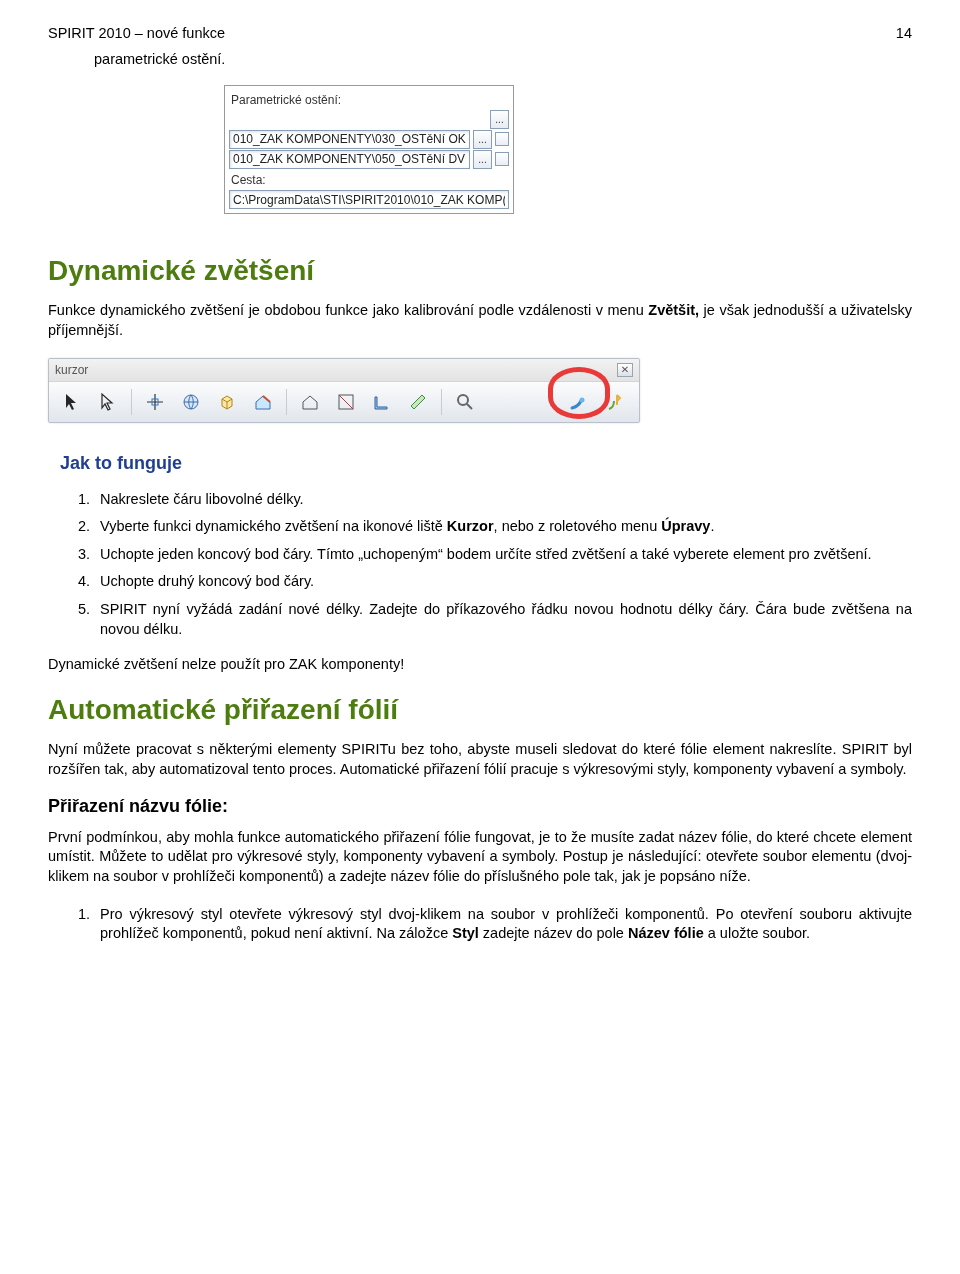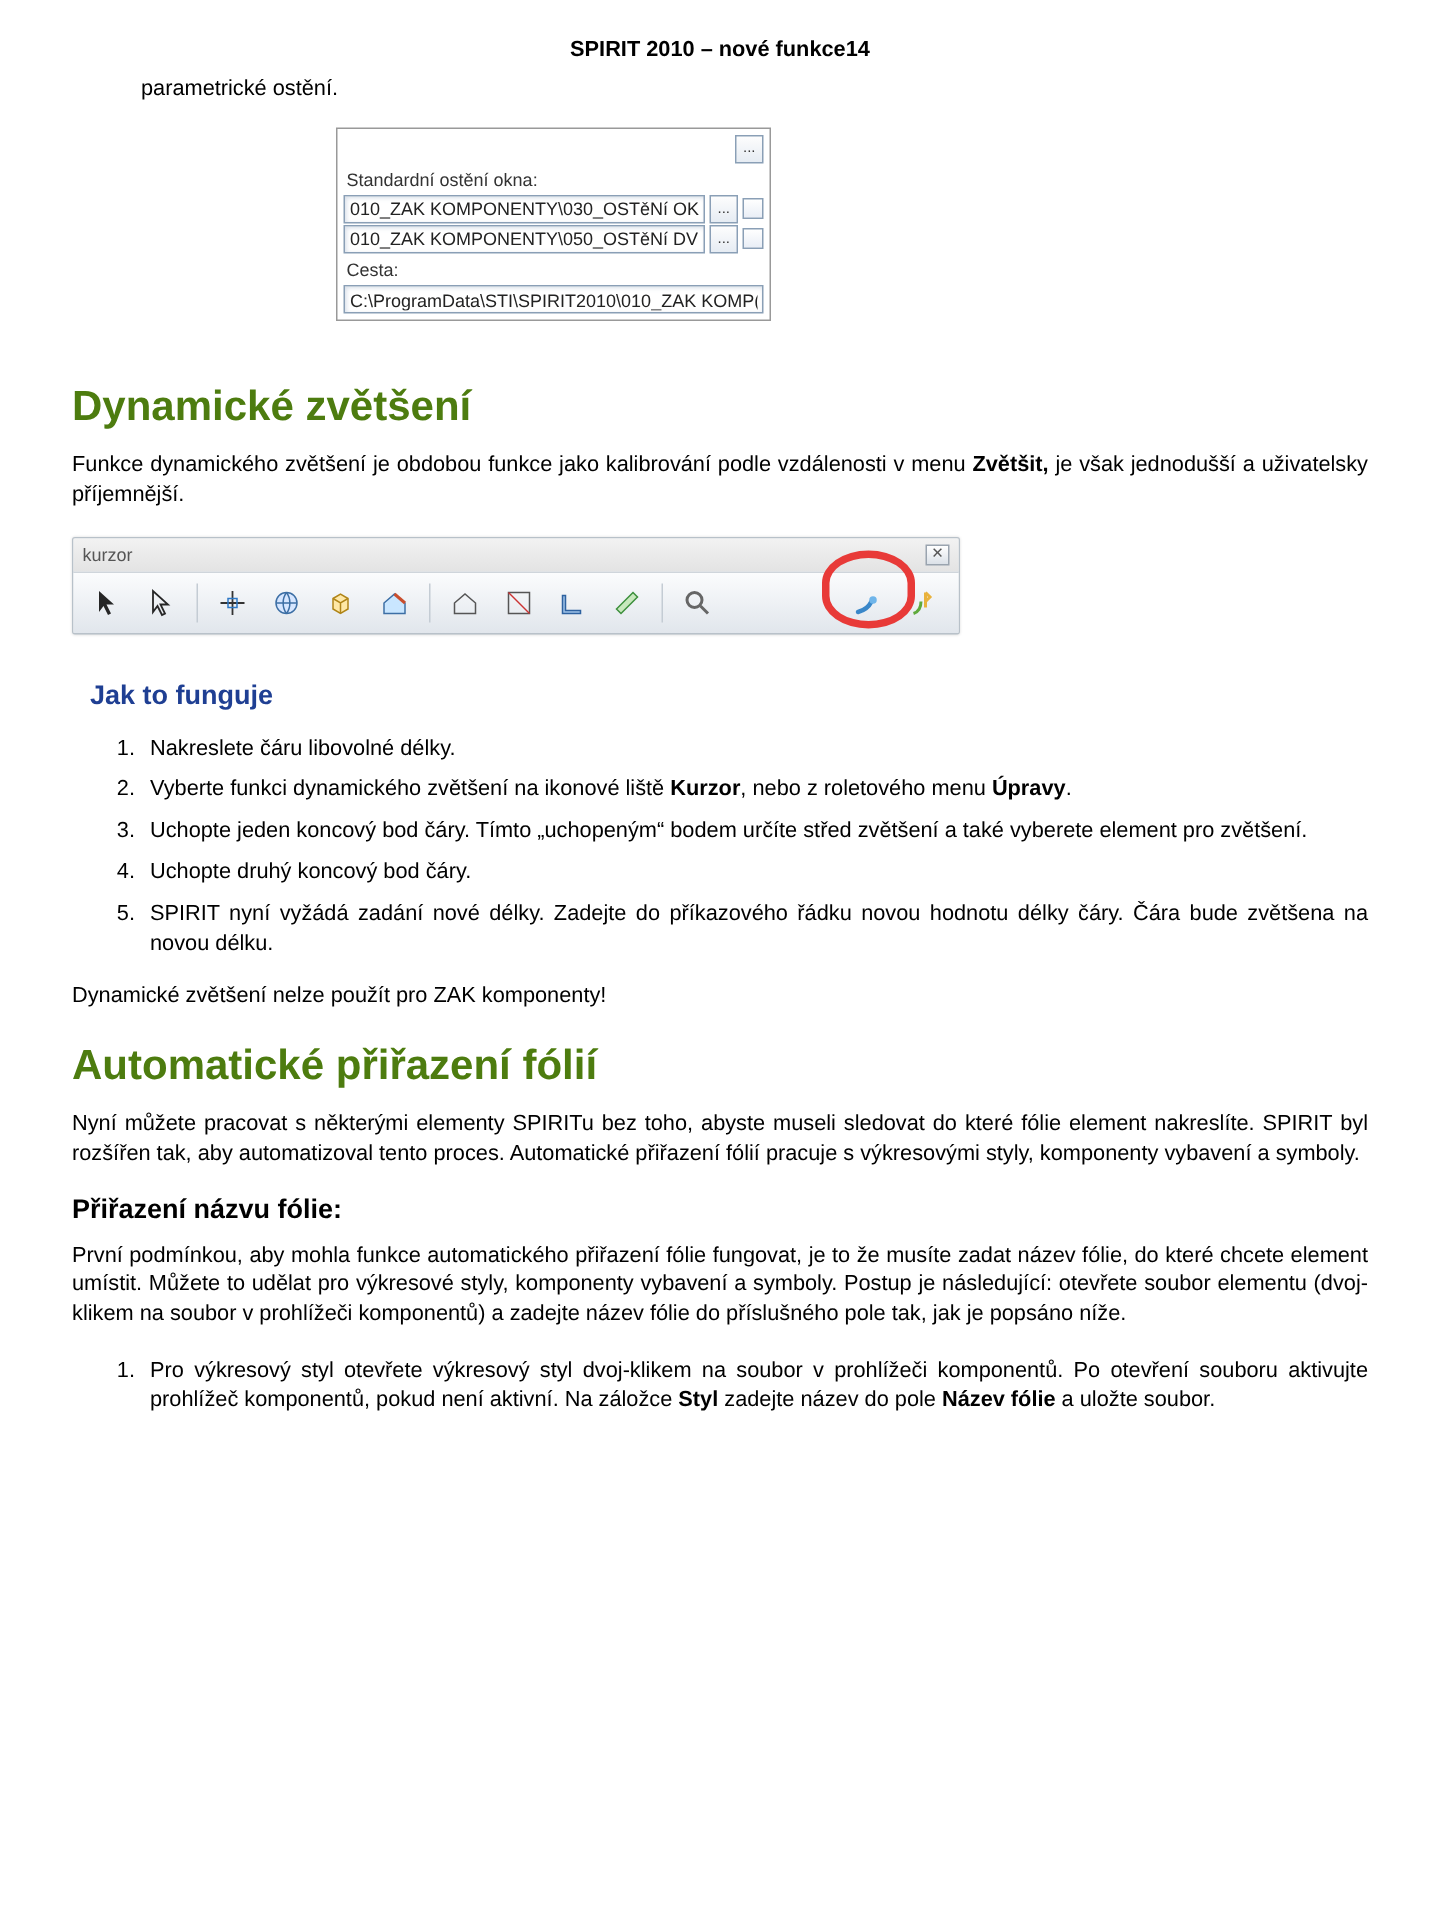--- a/index.html
+++ b/index.html
@@ -7,24 +7,23 @@
     font-family: Arial, Helvetica, sans-serif;
     font-size: 14.5px;
     color: #000;
     background: #fff;
     width: 960px;
     padding: 24px 48px 48px 48px;
     line-height: 1.35;
   }
   .header-row {
     display: flex;
-    justify-content: center;
+    justify-content: space-between;
     font-size: 14.5px;
     margin-bottom: 6px;
-    font-weight: bold;
   }
   .intro-line { margin-bottom: 12px; }
 
   
   .prop-panel {
     display: inline-block;
     margin: 4px 0 26px 176px;
     background: #fff;
     border: 1px solid #999;
     padding: 3px 4px 3px 4px;
@@ -170,29 +169,29 @@
 
 <div class="header-row">
   <span>SPIRIT 2010 – nové funkce</span>
   <span>14</span>
 </div>
 
 <p class="intro-line" style="padding-left:46px;">parametrické ostění.</p>
 
 
 <div class="prop-panel">
+  <div class="row label-row">
+      <span>Parametrické ostění:</span>
+    </div>
   <div class="row">
     <input type="text" readonly="" style="visibility: hidden; flex: 0 0 0px;" value="Parametrické ostění:">
     <span style="flex:1"></span>
     <span class="mini-btn">...</span>
   </div>
 
-  <div class="row label-row">
-      <span>Standardní ostění okna:</span>
-    </div>
   <div class="row">
     <input type="text" readonly="" value="010_ZAK KOMPONENTY\030_OSTěNí OKEN\J" style="">
     <span class="mini-btn">...</span>
     <span class="mini-chk"></span>
   </div>
 
   <div class="row">
     <input type="text" readonly="" value="010_ZAK KOMPONENTY\050_OSTěNí DVEří\Z" style="">
     <span class="mini-btn">...</span>
     <span class="mini-chk"></span>

